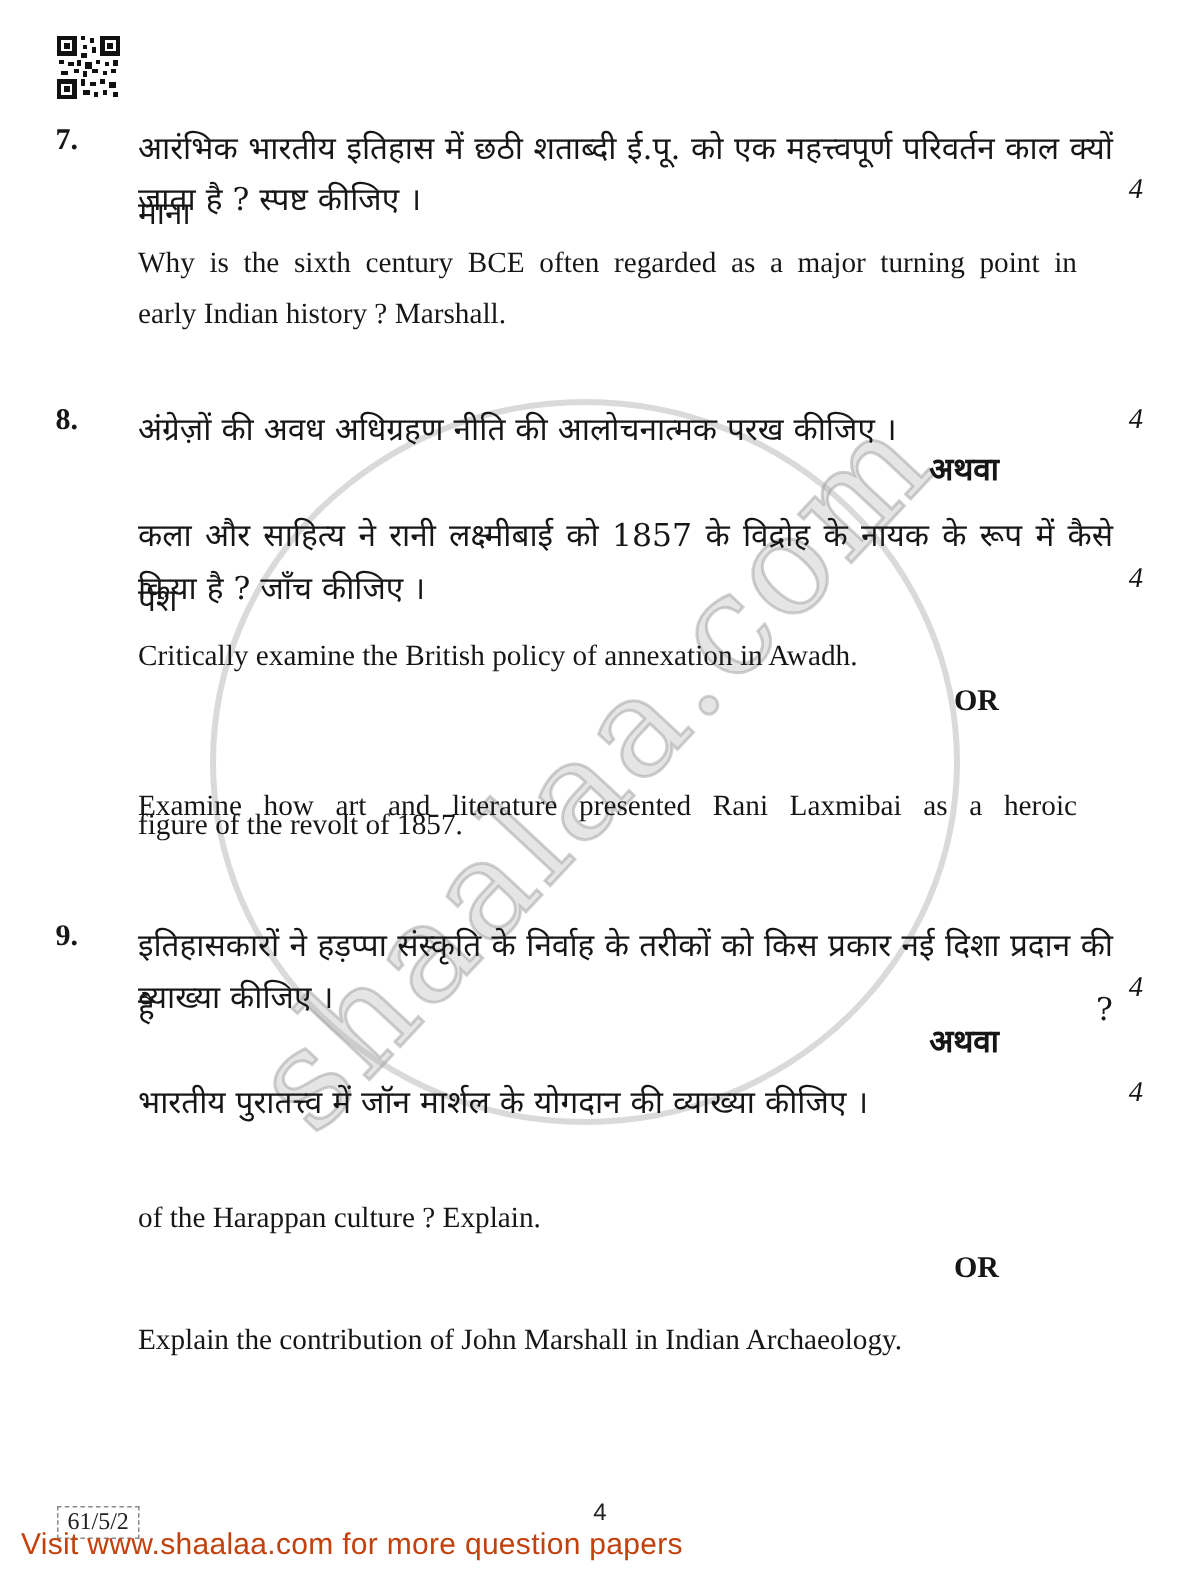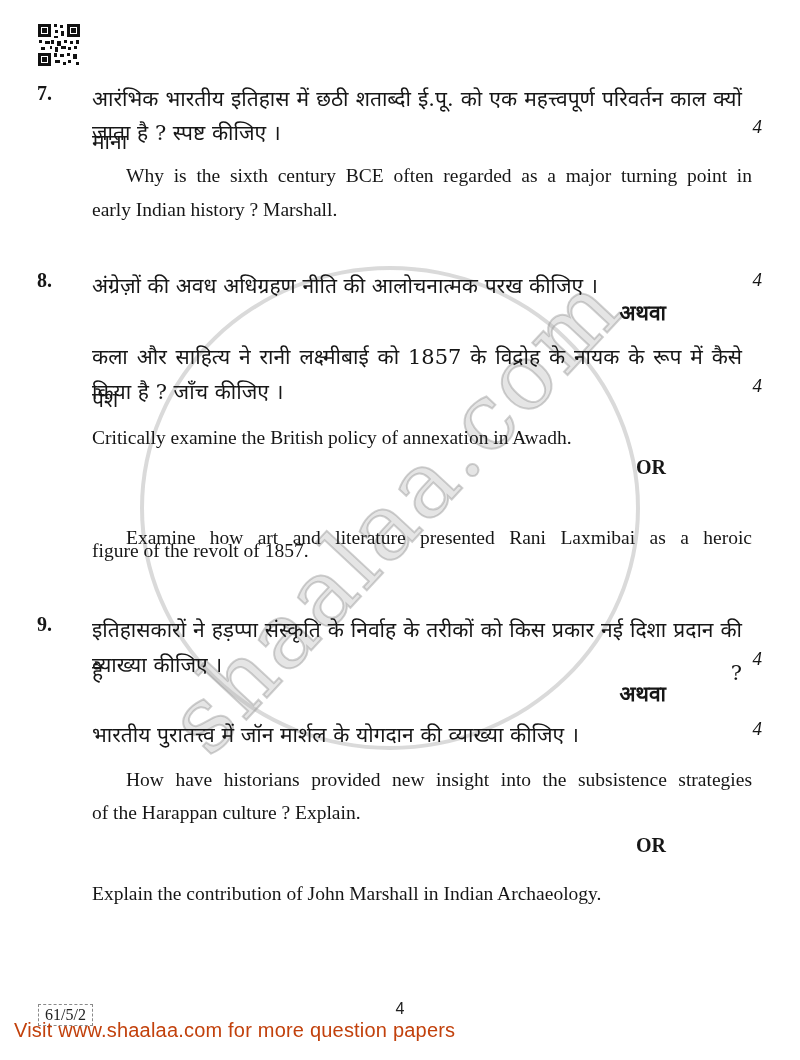--- a/index.html
+++ b/index.html
@@ -38,21 +38,21 @@
     white-space:nowrap;
   }
   .hin{font-size:21px;font-family:"DejaVu Serif","DejaVu Sans",serif;}
   .eng{font-family:"Liberation Serif","DejaVu Serif",serif;}
   .just{
     white-space:normal;
     text-align:justify;
     text-align-last:justify;
     width:650px;
   }
-  .eng.just{width:626px;margin-left:34px;}
+  .eng.just{width:626px;}
   .qnum{
     position:absolute;left:37px;
     font-weight:bold;font-size:20px;line-height:30px;
   }
   .heading{
     position:absolute;left:92px;width:574px;
     text-align:right;font-weight:bold;
     font-size:20px;line-height:30px;
   }
   .heading.hin{font-size:21px;}
@@ -159,21 +159,20 @@
   <div class="tl eng just" style="top:516px">Examine how art and literature presented Rani Laxmibai as a heroic</div>
   <div class="tl eng" style="top:529px">figure of the revolt of 1857.</div>
 
   <div class="qnum" style="top:609px">9.</div>
   <div class="tl hin just" style="top:609px">इतिहासकारों ने हड़प्पा संस्कृति के निर्वाह के तरीकों को किस प्रकार नई दिशा प्रदान की है ?</div>
   <div class="tl hin" style="top:644px">व्याख्या कीजिए ।</div>
   <div class="marks" style="top:644px">4</div>
   <div class="heading hin" style="top:679px">अथवा</div>
   <div class="tl hin" style="top:714px">भारतीय पुरातत्त्व में जॉन मार्शल के योगदान की व्याख्या कीजिए ।</div>
   <div class="marks" style="top:714px">4</div>
-  <div class="tl eng just" style="top:758px">How have historians provided new insight into the subsistence strategies</div>
   <div class="tl eng" style="top:791px">of the Harappan culture ? Explain.</div>
   <div class="heading eng" style="top:830px">OR</div>
   <div class="tl eng" style="top:872px">Explain the contribution of John Marshall in Indian Archaeology.</div>
 
   <div class="paper-code">61/5/2</div>
   <div class="page-num">4</div>
   <div class="visit">Visit www.shaalaa.com for more question papers</div>
 
 </div>
 

